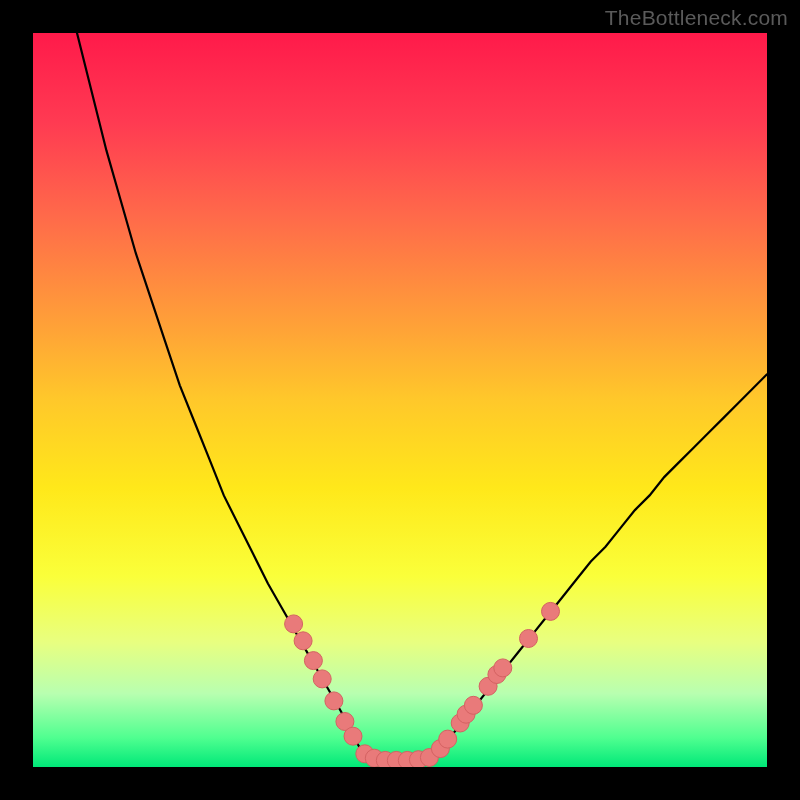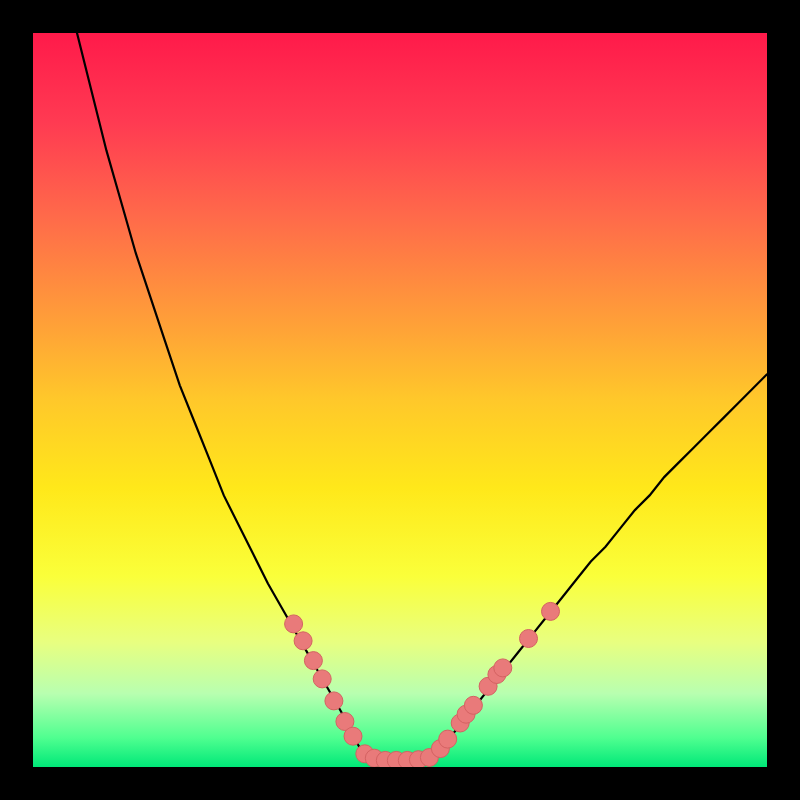--- a/index.html
+++ b/index.html
@@ -54,20 +54,21 @@
     position: absolute;
     inset: 0;
     width: 734px;
     height: 734px;
   }
 </style>
 </head>
 <body>
 
 <div class="frame">
+  <div class="watermark">TheBottleneck.com</div>
   <div class="plot-area">
     <div class="gradient-bg"></div>
     <svg class="overlay" viewBox="0 0 734 734">
       <g id="lines">
           <path d="M44.0 0.0 L58.7 58.7 L73.4 117.4 L88.1 168.8 L102.8 220.2 L117.4 264.2 L132.1 308.3 L146.8 352.3 L161.5 389.0 L176.2 425.7 L190.8 462.4 L205.5 491.8 L220.2 521.1 L234.9 550.5 L249.6 576.2 L264.2 601.9 L278.9 627.6 L293.6 653.3 L308.3 679.0 L315.6 693.6 L323.0 708.3 L330.3 720.8 L330.3 720.8 L337.6 725.2 L352.3 727.4 L367.0 727.4 L381.7 726.7 L396.4 724.5 L403.7 721.5 L403.7 721.5 L411.0 712.0 L425.7 693.6 L440.4 675.3 L455.1 656.9 L469.8 638.6 L484.4 620.2 L499.1 601.9 L513.8 583.5 L528.5 565.2 L543.2 546.8 L557.8 528.5 L572.5 513.8 L587.2 495.4 L601.9 477.1 L616.6 462.4 L631.2 444.1 L645.9 429.4 L660.6 414.7 L675.3 400.0 L690.0 385.4 L704.6 370.7 L719.3 356.0 L734.0 341.3 " fill="none" stroke="#000" stroke-width="2.2" stroke-linecap="round"></path>
         </g>
       <g id="markers">
           <circle cx="260.6" cy="590.9" r="9" fill="#e97a7a" stroke="#d46262" stroke-width="1"></circle>
           <circle cx="270.1" cy="607.8" r="9" fill="#e97a7a" stroke="#d46262" stroke-width="1"></circle>
           <circle cx="280.4" cy="627.6" r="9" fill="#e97a7a" stroke="#d46262" stroke-width="1"></circle>

